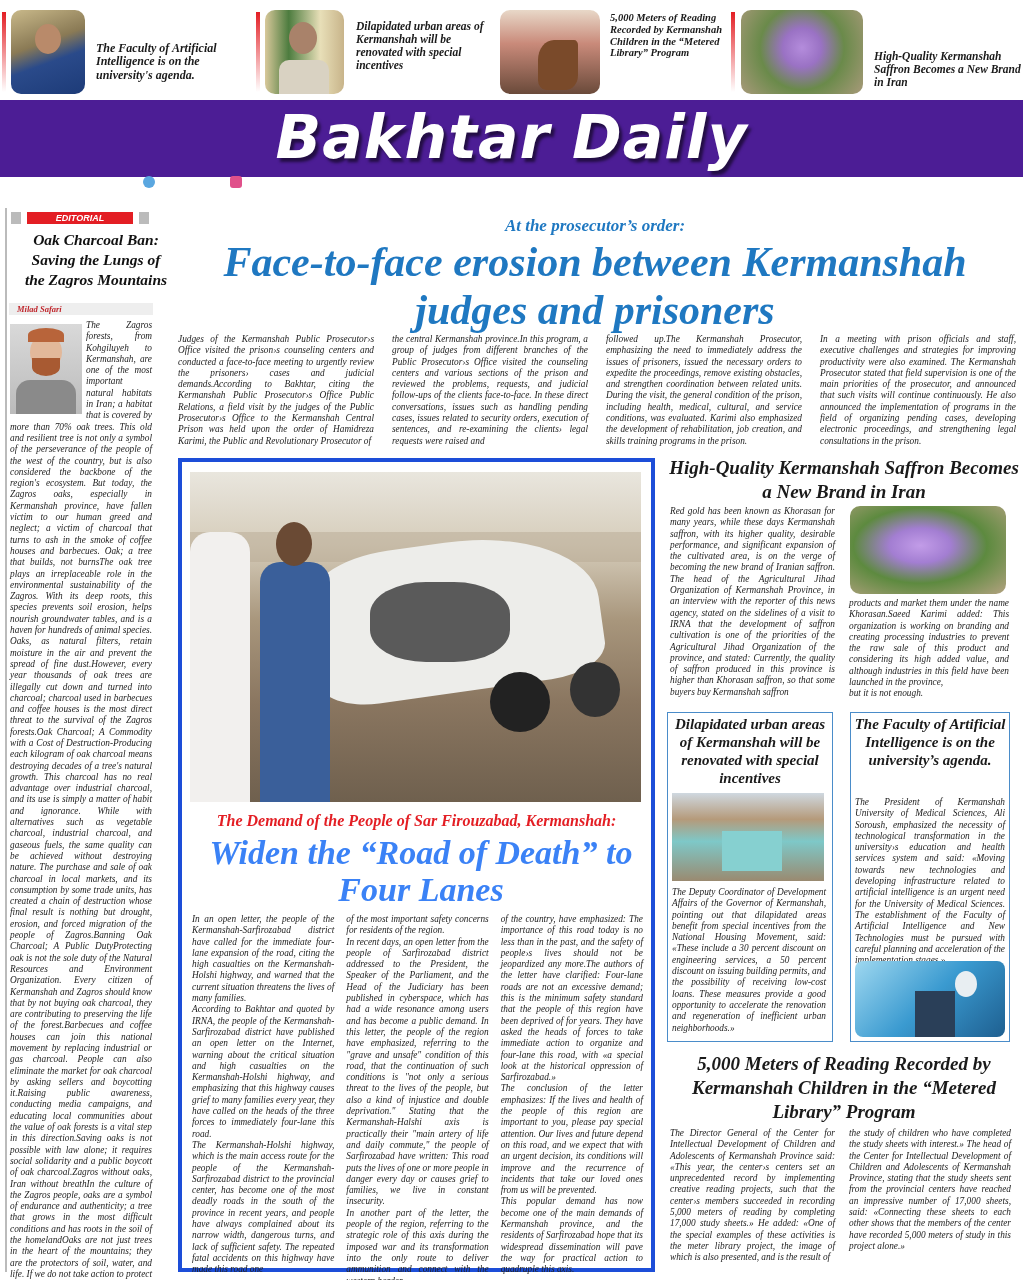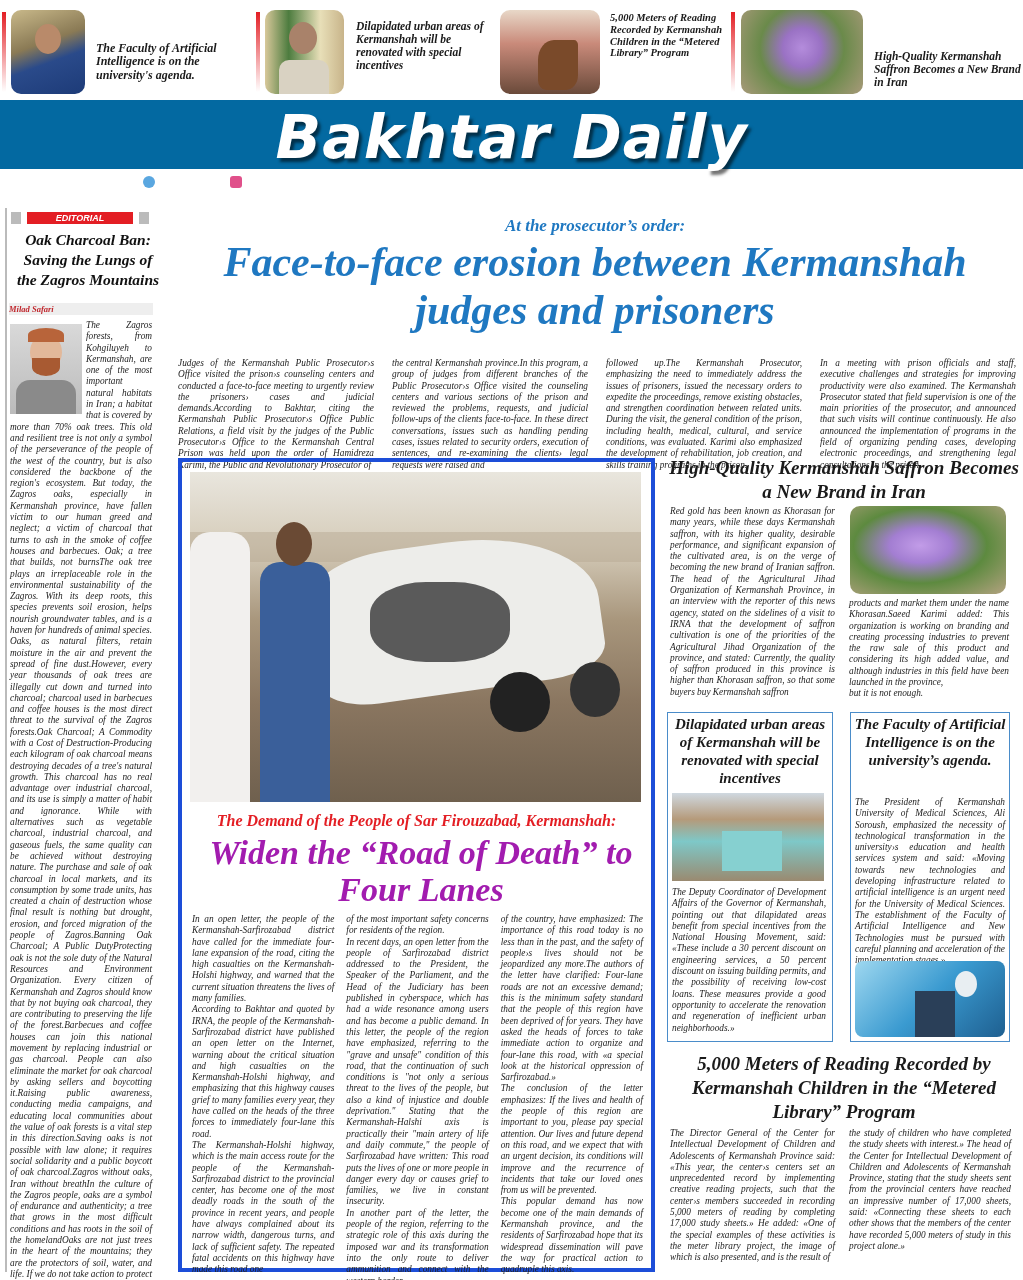--- a/index.html
+++ b/index.html
@@ -3,42 +3,42 @@
 <meta charset="utf-8">
 <style>
 *{box-sizing:border-box;margin:0;padding:0}
 body{width:1023px;height:1280px;background:#fff;font-family:"Liberation Serif",serif;position:relative;overflow:hidden;color:#222}
 
 .teaser{position:absolute;top:8px;height:86px}
 .teaser .bar{position:absolute;left:0;top:4px;width:4px;height:80px;background:linear-gradient(#e31e24,#fff)}
 .teaser .ph{position:absolute;top:2px;height:84px;border-radius:10px;overflow:hidden}
 .teaser .tt{position:absolute;font-weight:bold;font-style:italic;color:#1a1a1a;line-height:1.12}
 
-#mast{position:absolute;left:0;top:100px;width:1023px;height:69px;background:#0369a1}
+#mast{position:absolute;left:0;top:100px;width:1023px;height:77px;background:#4c1d95}
 #mast .logo{position:absolute;left:0;right:0;top:2px;text-align:center;font-family:"DejaVu Sans",sans-serif;font-weight:bold;font-style:italic;font-size:60px;color:#fff;letter-spacing:1px;text-shadow:3px 4px 3px rgba(0,0,0,.55)}
 #mast .info{position:absolute;top:76px;font-family:"Liberation Sans",sans-serif;font-weight:bold;font-style:italic;font-size:11px;color:#fff;white-space:nowrap}
 .ic{display:inline-block;width:12px;height:12px;border-radius:50%;vertical-align:-2px;margin-right:3px}
 
 #edit{position:absolute;left:5px;top:208px;width:146px;height:1064px;border-left:2px solid #bbb}
 #edit .tag{position:absolute;left:20px;top:4px;width:106px;height:12px;background:#e31e24;color:#fff;font-family:"Liberation Sans",sans-serif;font-weight:bold;font-style:italic;font-size:9px;text-align:center;line-height:12px}
 #edit .tagl,#edit .tagr{position:absolute;top:4px;width:10px;height:12px;background:#bbb}
-#edit h2{position:absolute;left:8px;top:22px;width:146px;text-align:center;font-style:italic;font-weight:bold;font-size:15.5px;line-height:20px;color:#111}
-#edit .byline{position:absolute;left:2px;top:303px;width:144px;height:12px;background:#eee;color:#c0272d;font-weight:bold;font-style:italic;font-size:8.5px;padding-left:0;line-height:12px}
+#edit h2{position:absolute;left:16px;top:22px;width:146px;text-align:center;font-style:italic;font-weight:bold;font-size:15.5px;line-height:20px;color:#111}
+#edit .byline{position:absolute;left:2px;top:303px;width:144px;height:12px;background:#eee;color:#c0272d;font-weight:bold;font-style:italic;font-size:8.5px;padding-left:8px;line-height:12px}
 #edit .body{position:absolute;left:3px;top:320px;width:142px;font-style:italic;font-size:9.3px;line-height:11.3px;text-align:justify;color:#222}
 #edit .avatar{float:left;width:72px;height:90px;margin:4px 4px 2px 0;background:linear-gradient(#d9d9d9,#bbb);position:relative;overflow:hidden}
 
 .kicker{position:absolute;left:170px;width:850px;top:216px;text-align:center;font-style:italic;font-weight:bold;font-size:17px;color:#1f78c1}
 .headline{position:absolute;left:170px;width:850px;top:238px;text-align:center;font-style:italic;font-weight:bold;font-size:42px;line-height:48px;color:#1f78c1}
-.cols4{position:absolute;left:178px;top:358px;width:838px;display:flex;gap:18px}
+.cols4{position:absolute;left:178px;top:334px;width:838px;display:flex;gap:18px}
 .cols4 p,.colsN p{flex:1;font-style:italic;font-size:9.3px;line-height:11.3px;text-align:justify;color:#222}
 
 #feat{position:absolute;left:178px;top:458px;width:477px;height:814px;border:4px solid #1d4ed8}
 #feat .photo{position:absolute;left:8px;top:10px;width:451px;height:330px;overflow:hidden}
 #feat .kick{position:absolute;left:0;right:0;top:350px;text-align:center;font-style:italic;font-weight:bold;font-size:16px;color:#e31e24}
-#feat .hl{position:absolute;left:9px;right:0;top:372px;text-align:center;font-style:italic;font-weight:bold;font-size:34px;line-height:37px;color:#a21caf}
+#feat .hl{position:absolute;left:9px;right:0;top:372px;text-align:center;font-style:italic;font-weight:bold;font-size:34px;line-height:37px;color:#3b82f6}
 .colsN{position:absolute;display:flex;gap:12px}
 
 .rh{position:absolute;text-align:center;font-style:italic;font-weight:bold;color:#1a1a1a}
 .rtext{position:absolute;font-style:italic;font-size:9.3px;line-height:11.3px;text-align:justify;color:#222}
 .box{position:absolute;border:1.5px solid #4a8cc9}
 .pic{position:absolute;overflow:hidden}
 </style>
 </head>
 <body>
 

